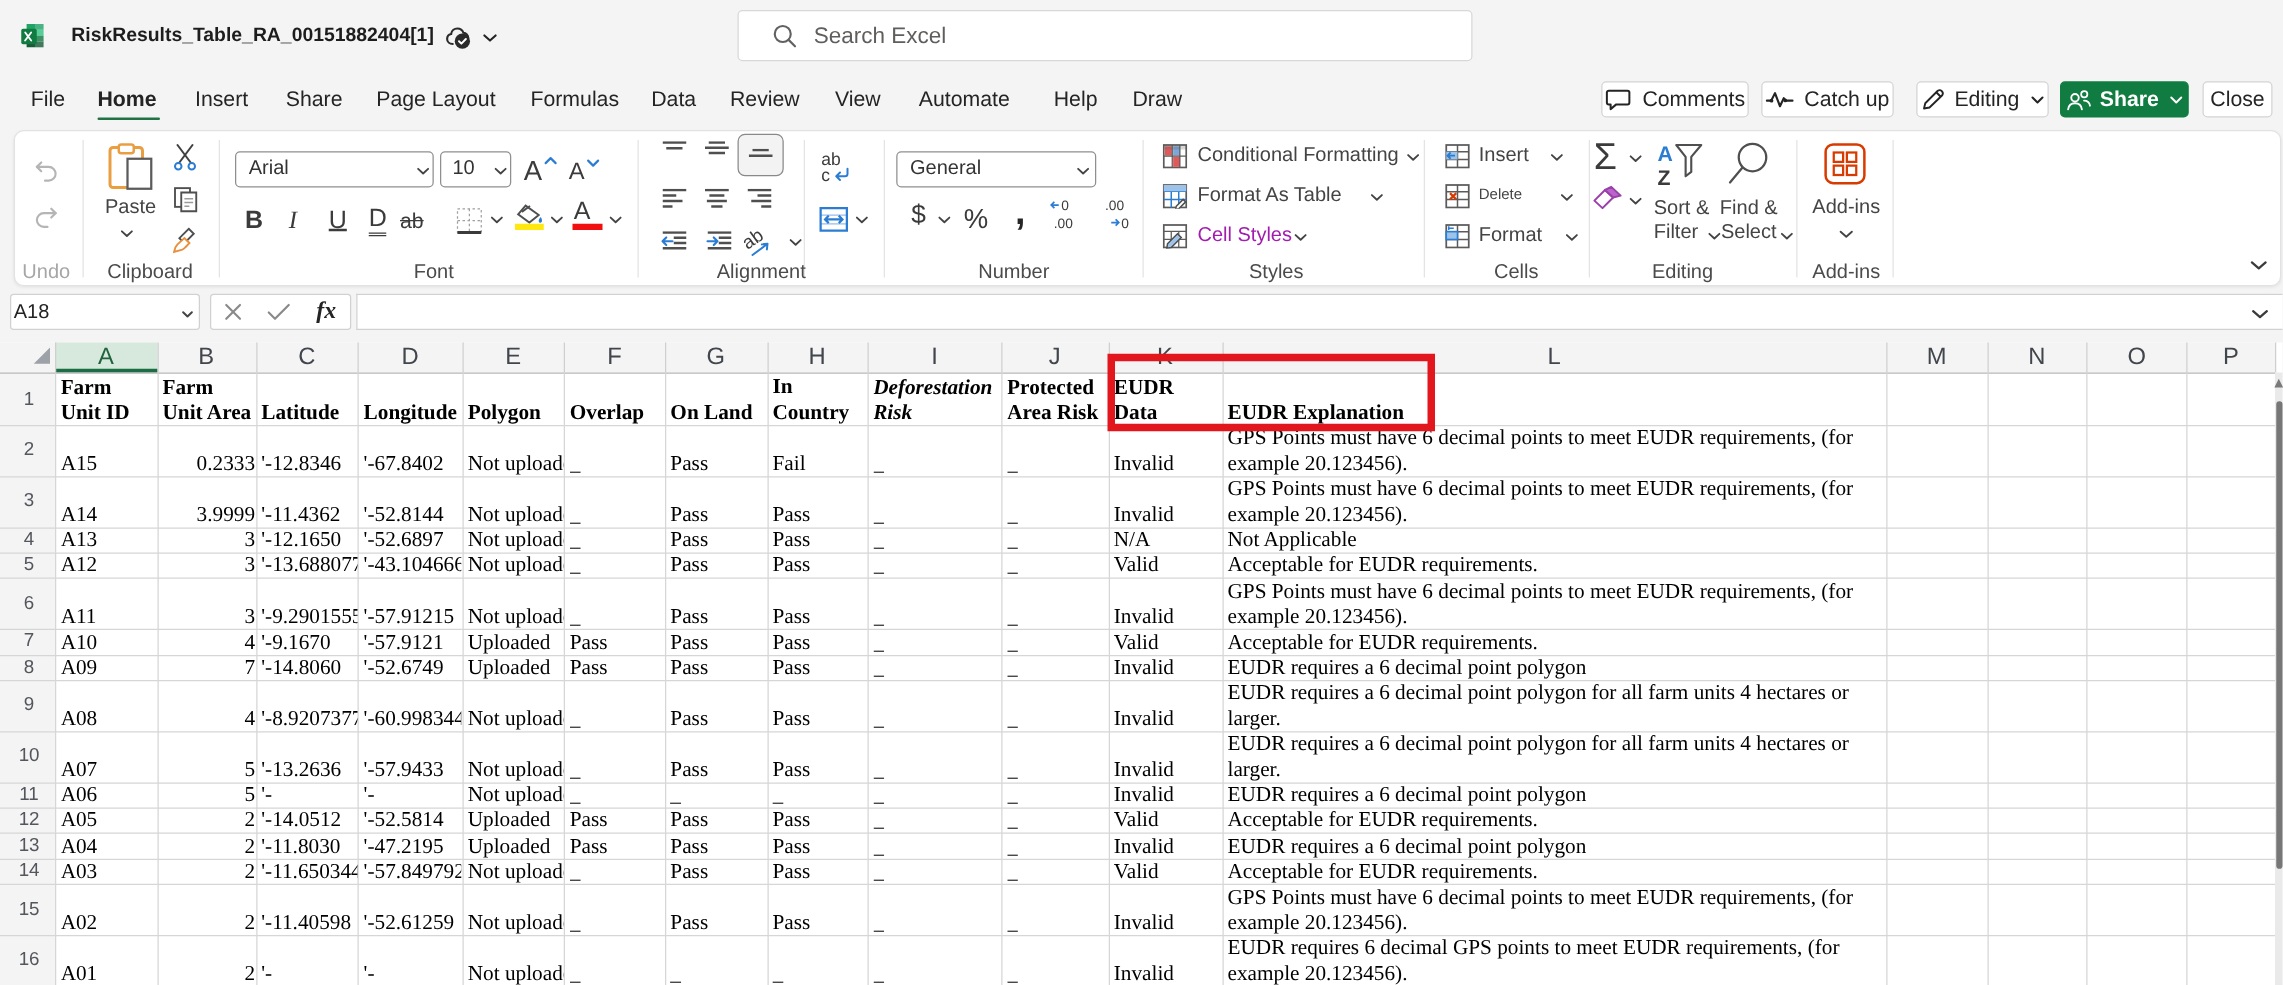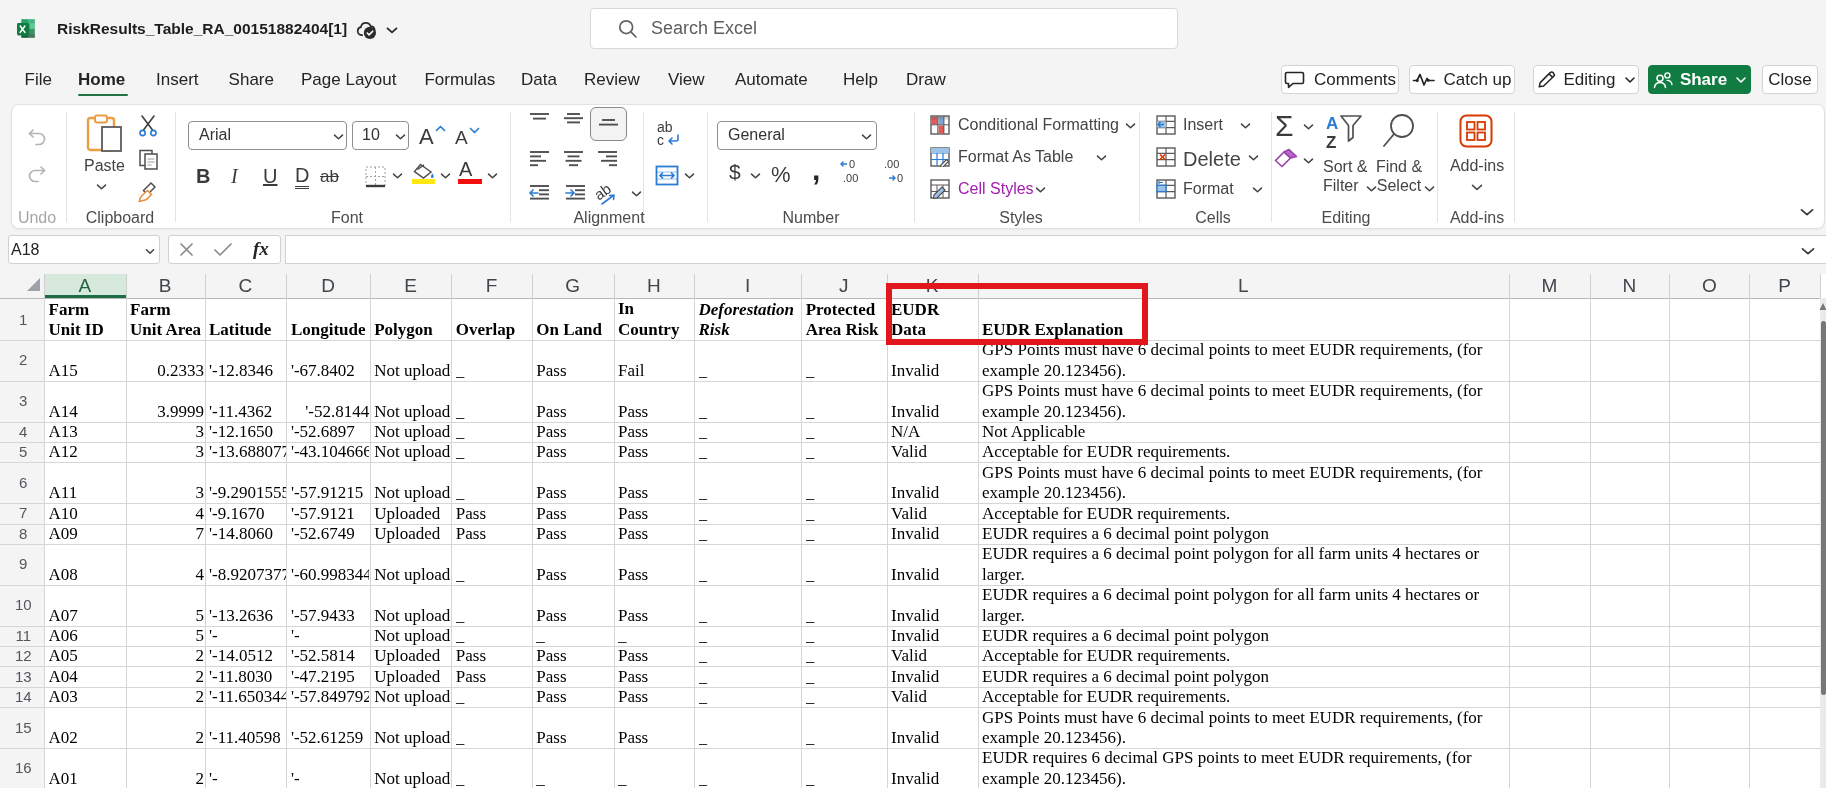--- a/index.html
+++ b/index.html
@@ -306,21 +306,21 @@
   </svg>
 <div class="ab" style="left:1183px;top:116px;font-size:16px;color:#444;">Insert</div>
 <svg class="ab" style="left:1240px;top:121px" width="11" height="11" viewBox="0 0 11 11">
     <path d="M1.5 3.08 L5.5 6.82 L9.5 3.08" stroke="#444" stroke-width="1.5" fill="none" stroke-linecap="round" stroke-linejoin="round"></path>
   </svg>
 <svg class="ab" style="left:1156px;top:147px" width="20" height="20" viewBox="0 0 20 20">
     <rect x="1" y="1" width="18" height="18" stroke="#5b5b5b" stroke-width="1.4" fill="#fff"></rect>
     <path d="M1 6.3 H19 M1 12.6 H19 M10 1 V19" stroke="#5b5b5b" stroke-width="1.2"></path>
     <path d="M4 7.5 l5 5 M9 7.5 l-5 5" stroke="#d83b01" stroke-width="1.7"></path>
   </svg>
-<div class="ab" style="left:1183px;top:148px;font-size:20px;color:#444;">Delete</div>
+<div class="ab" style="left:1183px;top:148px;font-size:12px;color:#444;">Delete</div>
 <svg class="ab" style="left:1248px;top:153px" width="11" height="11" viewBox="0 0 11 11">
     <path d="M1.5 3.08 L5.5 6.82 L9.5 3.08" stroke="#444" stroke-width="1.5" fill="none" stroke-linecap="round" stroke-linejoin="round"></path>
   </svg>
 <svg class="ab" style="left:1156px;top:179px" width="20" height="20" viewBox="0 0 20 20">
     <rect x="1" y="1" width="18" height="18" stroke="#5b5b5b" stroke-width="1.4" fill="#fff"></rect>
     <path d="M1 6.3 H19 M1 12.6 H19 M10 1 V19" stroke="#5b5b5b" stroke-width="1.2"></path>
     <rect x="1" y="6.3" width="9" height="6.3" fill="#9ec3e8" stroke="#2b7cd3" stroke-width="1.3"></rect>
     <path d="M3 3.5 h4 M3 2 v3" stroke="#2b7cd3" stroke-width="1.2"></path>
   </svg>
 <div class="ab" style="left:1183px;top:180px;font-size:16px;color:#444;">Format</div>
@@ -554,21 +554,21 @@
   </div>
 <div class="cell" style="left:48.5px;top:380.8px;width:76.5px;height:41.30000000000001px;">
     <div>A14</div>
   </div>
 <div class="cell" style="left:130.0px;top:380.8px;width:74.0px;height:41.30000000000001px;text-align:right;">
     <div>3.9999</div>
   </div>
 <div class="cell" style="left:209.0px;top:380.8px;width:76.89999999999998px;height:41.30000000000001px;">
     <div>'-11.4362</div>
   </div>
-<div class="cell" style="left:290.9px;top:380.8px;width:78.30000000000001px;height:41.30000000000001px;text-align:right;">
+<div class="cell" style="left:290.9px;top:380.8px;width:78.30000000000001px;height:41.30000000000001px;">
     <div>'-52.8144</div>
   </div>
 <div class="cell" style="left:374.2px;top:380.8px;width:76.60000000000002px;height:41.30000000000001px;">
     <div>Not uploaded</div>
   </div>
 <div class="cell" style="left:455.8px;top:380.8px;width:75.49999999999994px;height:41.30000000000001px;">
     <div>_</div>
   </div>
 <div class="cell" style="left:536.3px;top:380.8px;width:76.70000000000005px;height:41.30000000000001px;">
     <div>Pass</div>

